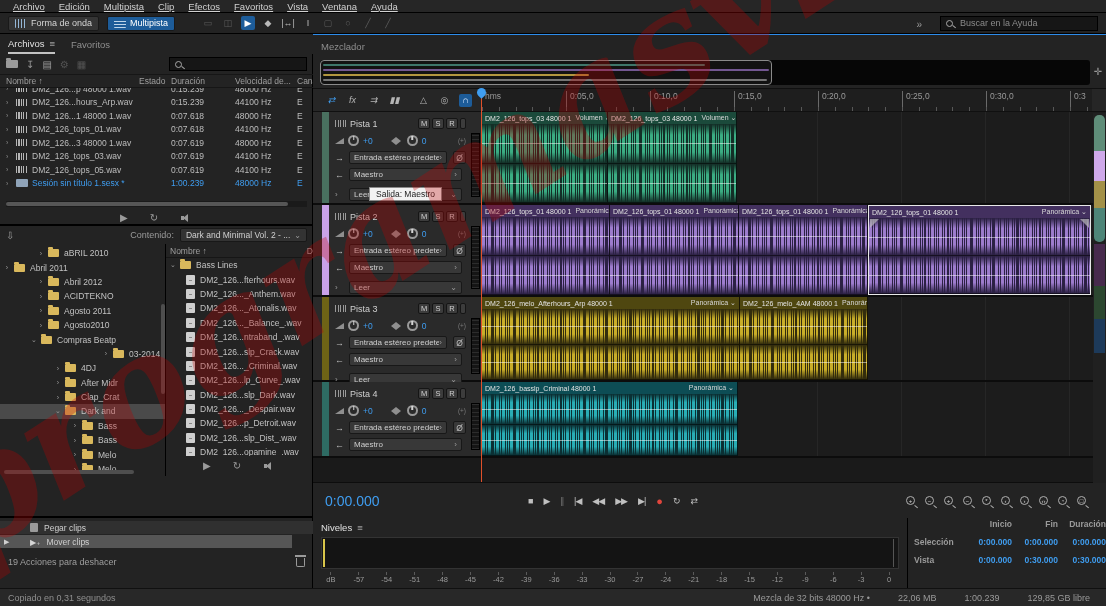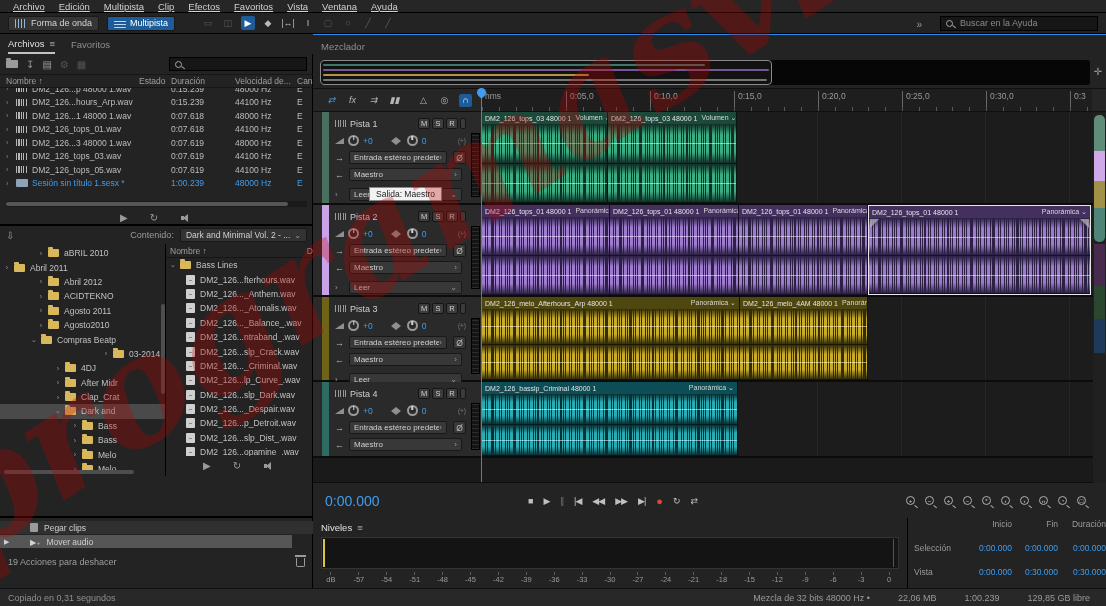--- a/index.html
+++ b/index.html
@@ -203,21 +203,21 @@
   
   .levels{position:absolute;left:313px;top:518px;width:595px;height:70px;background:#232323;border-right:1px solid #000;}
   .meterbox{position:relative;margin:1px 8px 0 8px;height:32px;background:#141414;border:1px solid #333;}
   .meter-min{position:absolute;left:1px;top:1px;bottom:1px;width:2px;background:#d8c54a;}
   .meter-r{position:absolute;right:4px;top:1px;bottom:1px;width:1px;background:#555;}
   .lv-scale{display:flex;margin:1px 4px 0 4px;}
   .lv-cell{flex:1;text-align:center;font-size:7.5px;color:#9a9a9a;border-top:2px solid transparent;background:linear-gradient(#5a5a5a,#5a5a5a) top center/1px 3px no-repeat;padding-top:3px;}
 
   
   .selview{position:absolute;left:908px;top:518px;width:198px;height:70px;background:#232323;}
-  .sv-grid{display:grid;grid-template-columns:52px 46px 46px 48px;padding:1px 4px 0 6px;row-gap:14px;}
+  .sv-grid{display:grid;grid-template-columns:52px 46px 46px 48px;padding:1px 4px 0 6px;row-gap:8px;font-weight:bold;}
   .sv-h{font-size:8.5px;color:#9a9a9a;text-align:right;}
   .sv-l{font-size:8.5px;color:#9a9a9a;}
   .sv-v{font-size:8.5px;color:#3f9df0;text-align:right;}
 
   
   .statusbar{position:absolute;left:0;top:588px;width:1106px;height:18px;background:#282828;border-top:1px solid #101010;display:flex;align-items:center;font-size:9px;color:#8f8f8f;}
   .sb-left{padding-left:8px;}
   .sb-right{margin-left:auto;display:flex;gap:28px;padding-right:16px;color:#9a9a9a;}
 
   .watermark{position:absolute;left:-60px;top:430px;width:1700px;font-size:150px;font-weight:bold;font-style:italic;font-family:"DejaVu Serif",serif;color:rgba(190,0,0,.30);transform:rotate(-33deg);transform-origin:0 50%;pointer-events:none;z-index:50;white-space:nowrap;}
@@ -573,21 +573,21 @@
 
     <section class="history-panel" data-name="history-panel">
       <div class="hrows">
 
       <div class="hrow" data-name="history-item">
             <span class="hic ic-clipboard" data-name="history-action-icon"></span>
             <span>Pegar clips</span>
           </div>
           <div class="hrow selected" data-name="history-item">
             <span class="hic ic-move" data-name="history-action-icon"></span>
-            <span>Mover audio</span>
+            <span>Mover clips</span>
           </div>
         </div>
       <div class="hfooter">
         <span data-name="undo-count-label">19 Acciones para deshacer</span>
         <span class="trash" data-name="trash-icon"></span>
       </div>
     </section>
   </div>
 
   <div class="editor" data-name="editor-panel">

